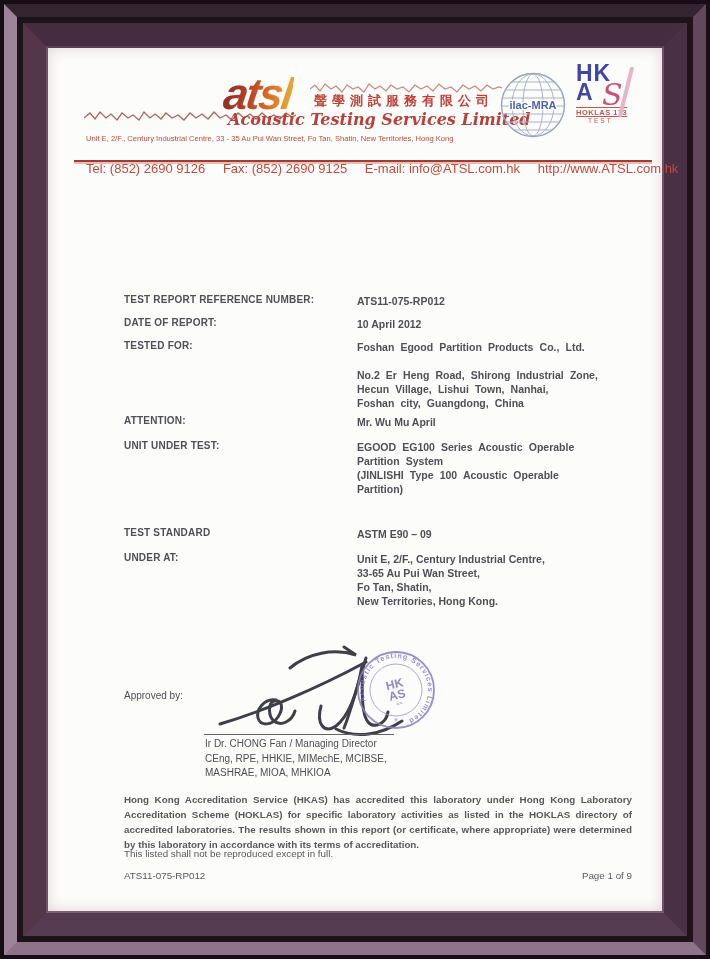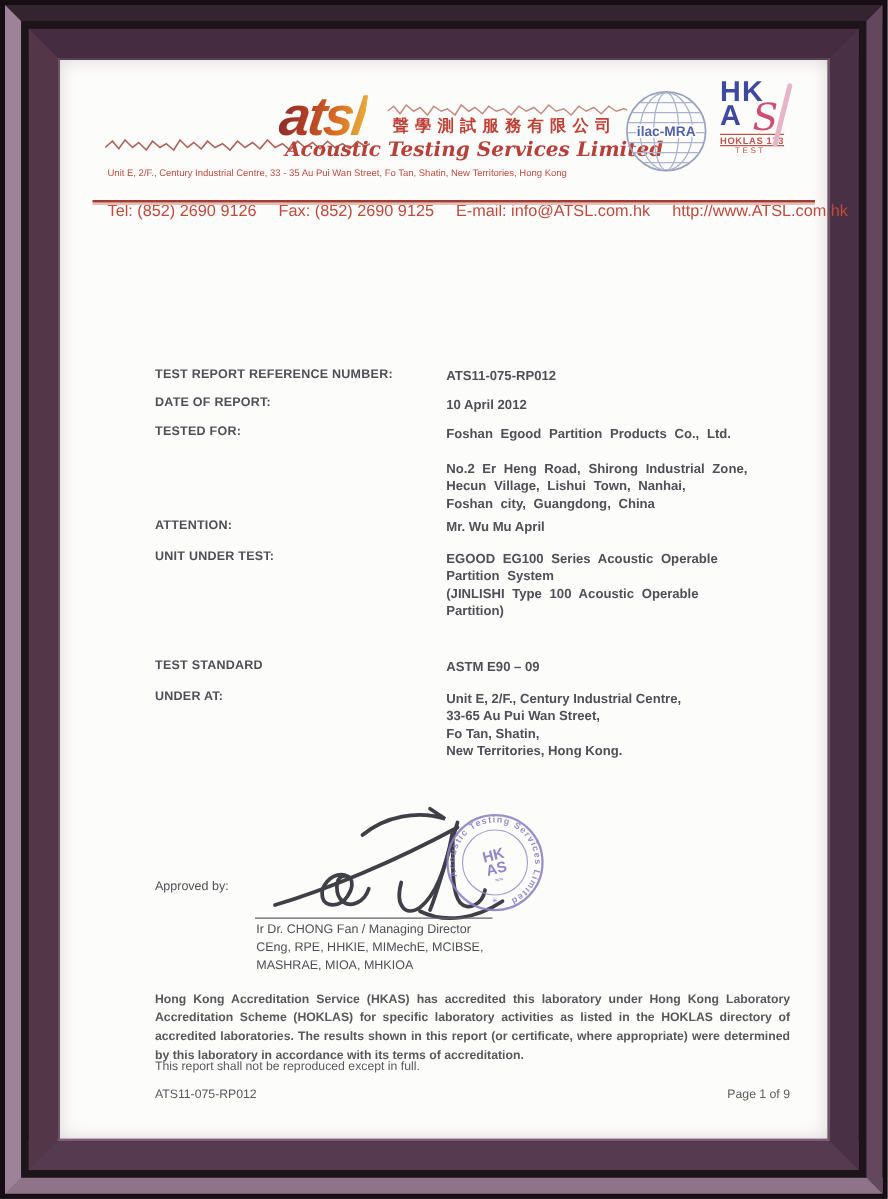--- a/index.html
+++ b/index.html
@@ -45,21 +45,21 @@
   
   .title{position:absolute;left:76px;top:149px;font-size:20px;font-weight:bold;
      color:#54535b;line-height:25.5px;white-space:pre-line;letter-spacing:.2px;}
   .row{position:absolute;left:76px;right:34px;}
   .flabel{position:absolute;left:0;top:0;font-size:10px;font-weight:bold;color:#4f4f57;
      letter-spacing:.2px;white-space:nowrap;}
   .fvalue{position:absolute;left:233px;top:0;width:276px;font-size:10.5px;font-weight:bold;
      color:#4f4f57;line-height:14px;white-space:pre-line;}
   .wide{word-spacing:3.2px;}
   
-  .approved{position:absolute;left:76px;top:656px;font-size:10px;color:#4e4e55;}
+  .approved{position:absolute;left:76px;top:642px;font-size:10px;color:#4e4e55;}
   .sig-line{position:absolute;left:156px;top:686px;width:190px;border-top:1.5px solid #63636a;}
   .sig{position:absolute;left:168px;top:596px;}
   .stamp{position:absolute;left:306px;top:600px;opacity:.88;}
   .sig-block{position:absolute;left:157px;top:689px;font-size:10px;color:#4e4e55;
      line-height:14.5px;white-space:pre-line;}
   
   .accred{position:absolute;left:76px;top:744px;width:508px;font-size:9.8px;color:#58585c;
      line-height:15px;text-align:justify;font-weight:bold;}
   .note{position:absolute;left:76px;top:800px;font-size:9.8px;color:#58585c;}
   .pageline{position:absolute;left:76px;top:822px;width:508px;display:flex;
@@ -197,20 +197,20 @@
       </g>
       <text x="42" y="74" text-anchor="middle" font-size="6" fill="#8b7fc6">✳</text>
     </svg>
 
     <div class="approved">Approved by:</div>
     <div class="sig-line"></div>
     <div class="sig-block"><span>Ir Dr. CHONG Fan / Managing Director</span><br><span>CEng, RPE, HHKIE, MIMechE, MCIBSE,
 MASHRAE, MIOA, MHKIOA</span></div>
 
     <div class="accred">Hong Kong Accreditation Service (HKAS) has accredited this laboratory under Hong Kong Laboratory Accreditation Scheme (HOKLAS) for specific laboratory activities as listed in the HOKLAS directory of accredited laboratories. The results shown in this report (or certificate, where appropriate) were determined by this laboratory in accordance with its terms of accreditation.</div>
-    <div class="note">This report shall not be reproduced except in full.</div>
+    <div class="note">This listed shall not be reproduced except in full.</div>
     <div class="pageline">
       <span>ATS11-075-RP012</span>
       <span>Page 1 of 9</span>
     </div>
 
   </div>
 </div>
 
 </body></html>

